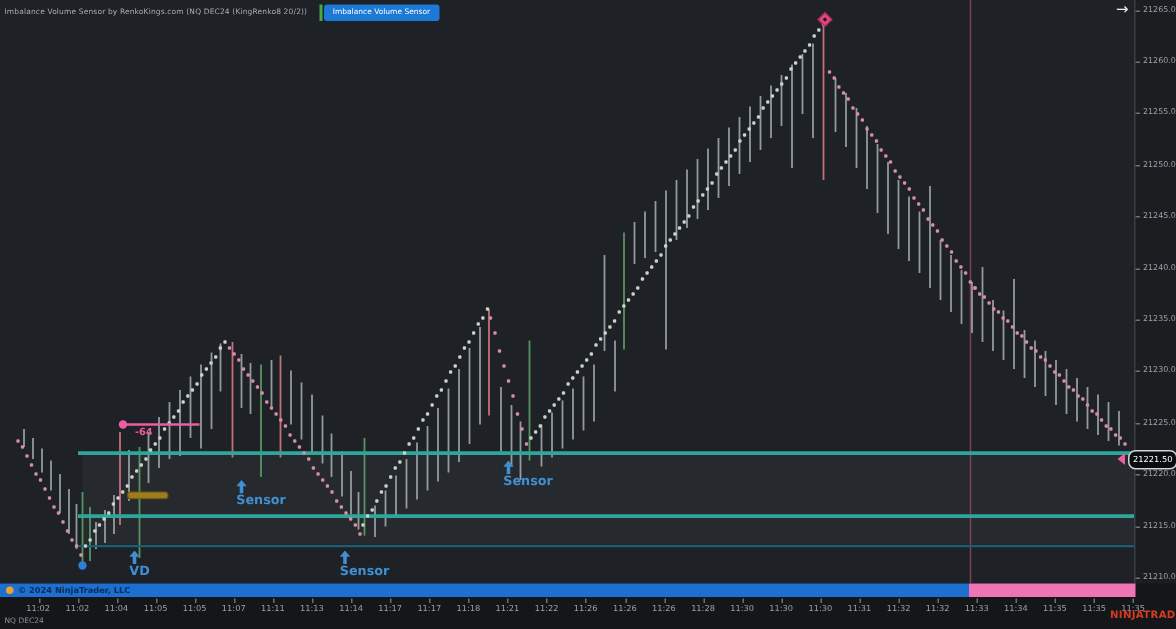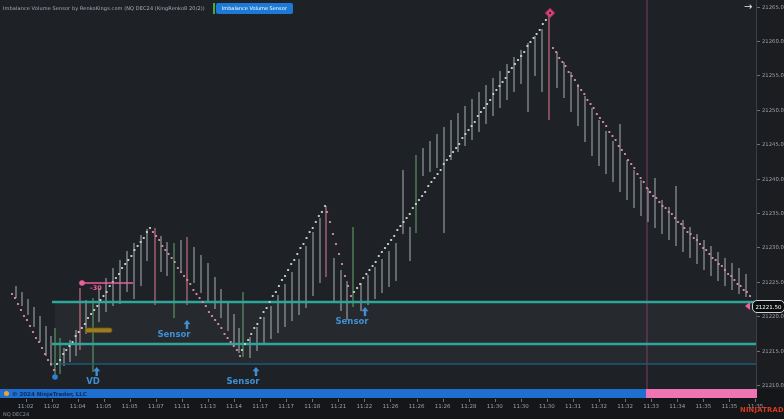--- a/index.html
+++ b/index.html
@@ -6,21 +6,21 @@
   .screen{position:relative;width:784px;height:419px;background:#141619;overflow:hidden;
           font-family:"DejaVu Sans",sans-serif;-webkit-font-smoothing:antialiased;}
   .chart{position:absolute;left:0;top:0;width:756px;height:389px;background:#1e2126;}
   #chart-svg{position:absolute;left:0;top:0;}
   .titlebar{position:absolute;left:3px;top:2px;height:12px;display:flex;align-items:center;white-space:nowrap;}
   .title{font-size:5px;color:#a9adb3;letter-spacing:.1px;}
   .btn-accent{display:inline-block;width:2px;height:11px;background:#3fae49;margin-left:8px;}
   .ivs-btn{margin-left:1px;height:11px;padding:0 6px;background:#1c79d6;color:#ffffff;font-size:5px;
            border:none;border-radius:2px;font-family:inherit;line-height:11px;cursor:pointer;}
   .arrow-right{position:absolute;left:744px;top:1px;color:#e8eaed;font-size:10px;line-height:12px;}
-  .anno{position:absolute;display:flex;flex-direction:column;align-items:flex-end;transform:translateX(-50%);gap:1px;}
+  .anno{position:absolute;display:flex;flex-direction:column;align-items:flex-start;transform:translateX(-50%);gap:1px;}
   .anno-text{font-size:8.5px;font-weight:600;color:#3f8fd2;line-height:9px;}
   .delta-label{position:absolute;left:90px;top:284px;font-size:6.5px;font-weight:600;color:#ea5f9e;}
   .price-axis{position:absolute;left:756px;top:0;width:28px;height:398px;background:#1b1d21;border-left:1px solid #3a3f45;}
   .plabel{position:absolute;left:5px;font-size:5.3px;color:#9ba1a6;white-space:nowrap;}
   .ptick{position:absolute;left:0;width:3px;height:1px;background:#6a7076;}
   .price-box{position:absolute;left:752px;top:300px;width:31px;height:11px;background:#0b0c0e;
              border:1px solid #cfd4d8;border-radius:5px;display:flex;align-items:center;justify-content:center;z-index:5;}
   .price-box span{font-size:5.5px;color:#ffffff;}
   .price-caret{position:absolute;left:745px;top:302px;width:0;height:0;border-top:4px solid transparent;
                border-bottom:4px solid transparent;border-right:5px solid #ea5f9e;z-index:5;}
@@ -432,21 +432,21 @@
         </svg>
       <span class="anno-text">Sensor</span>
     </div>
     <div class="anno" id="vd-anno" style="left: 93px; top: 367px;">
       <svg width="7" height="9" viewBox="0 0 7 9">
           <path d="M3.5 0 L7 4.2 H4.7 V9 H2.3 V4.2 H0 Z" fill="#3f8fd2"></path>
         </svg>
       <span class="anno-text">VD</span>
     </div>
 
-    <div class="delta-label">-30</div>
+    <div class="delta-label">-64</div>
   </div>
 
   <div class="price-axis" id="price-axis">
       <div class="ptick" style="top: 6.5px;"></div>
       <div class="plabel" style="top: 3.5px;">21265.00</div>
       <div class="ptick" style="top: 40.9px;"></div>
       <div class="plabel" style="top: 37.9px;">21260.00</div>
       <div class="ptick" style="top: 75.3px;"></div>
       <div class="plabel" style="top: 72.3px;">21255.00</div>
       <div class="ptick" style="top: 109.7px;"></div>

